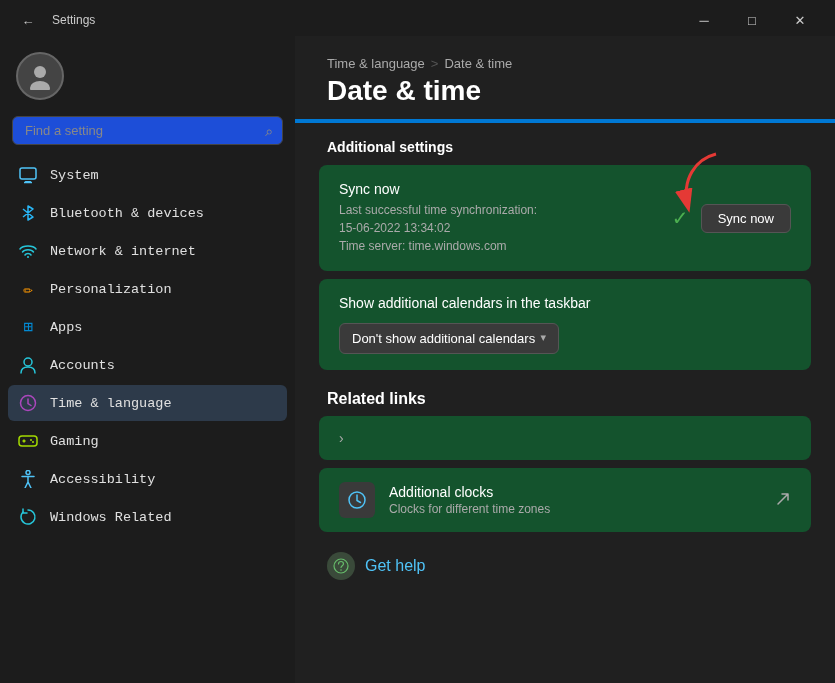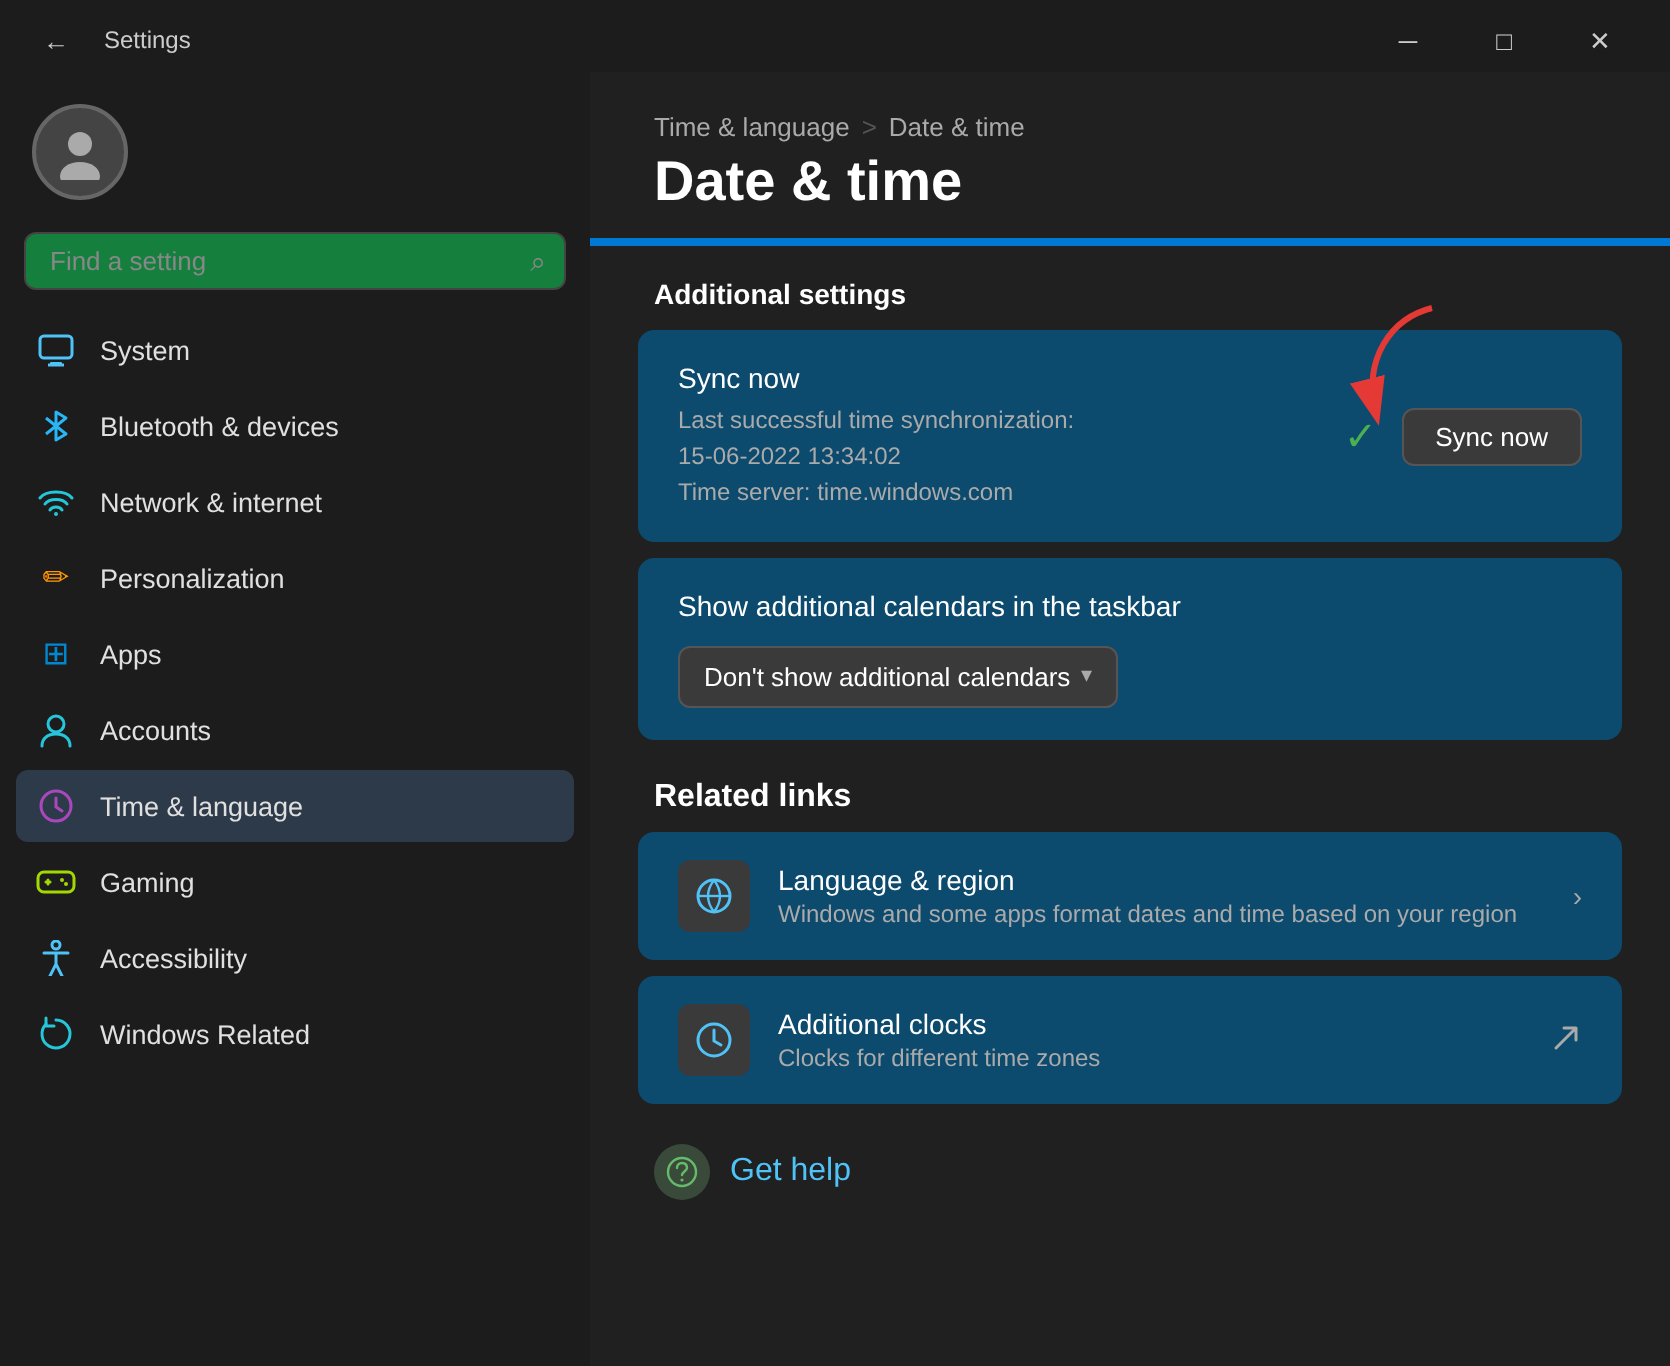--- a/index.html
+++ b/index.html
@@ -87,21 +87,21 @@
       color: #ccc;
       flex-shrink: 0;
     }
 
     .search-box {
       margin: 0 12px 8px 12px;
       position: relative;
     }
     .search-input {
       width: 100%;
-      background: #15803d;
+      background: #1d4ed8;
       border: 1px solid #444;
       border-radius: 6px;
       color: #ccc;
       font-size: 13px;
       padding: 6px 36px 6px 12px;
       outline: none;
     }
     .search-input::placeholder { color: #888; }
     .search-icon-wrap {
       position: absolute;
@@ -124,20 +124,21 @@
     .nav-item {
       display: flex;
       align-items: center;
       gap: 12px;
       padding: 8px 10px;
       border-radius: 6px;
       cursor: pointer;
       font-size: 13.5px;
       color: #e0e0e0;
       margin-bottom: 2px;
+      font-family: Liberation Mono, monospace;
     }
     .nav-item.active { background: #2d3a4a; }
     .nav-icon {
       width: 20px;
       height: 20px;
       display: flex;
       align-items: center;
       justify-content: center;
       font-size: 16px;
       flex-shrink: 0;
@@ -193,21 +194,21 @@
     .section-title {
       font-size: 14px;
       font-weight: 600;
       color: #ffffff;
       padding: 0 32px;
       margin-bottom: 10px;
     }
 
     
     .card {
-      background: #0c4a6e;
+      background: #14532d;
       border-radius: 8px;
       margin: 0 24px 8px 24px;
       padding: 16px 20px;
     }
 
     .sync-card {
       display: flex;
       align-items: center;
       justify-content: space-between;
     }
@@ -523,34 +524,20 @@
       <div class="calendars-title">Show additional calendars in the taskbar</div>
       <div class="dropdown-select">
         <span>Don't show additional calendars</span>
         <span class="dropdown-chevron">▾</span>
       </div>
     </div>
 
     <div class="related-links-title">Related links</div>
 
     <div class="card link-card">
-      <div class="link-card-left">
-        <div class="link-icon-circle">
-          <svg width="20" height="20" viewBox="0 0 20 20" fill="none">
-            <circle cx="10" cy="10" r="8" stroke="#4fc3f7" stroke-width="1.5" fill="none"></circle>
-            <path d="M10 2C10 2 7 6 7 10s3 8 3 8" stroke="#4fc3f7" stroke-width="1.2" fill="none"></path>
-            <path d="M10 2C10 2 13 6 13 10s-3 8-3 8" stroke="#4fc3f7" stroke-width="1.2" fill="none"></path>
-            <line x1="2" y1="10" x2="18" y2="10" stroke="#4fc3f7" stroke-width="1.2"></line>
-          </svg>
-        </div>
-        <div>
-          <div class="link-title">Language &amp; region</div>
-          <div class="link-subtitle">Windows and some apps format dates and time based on your region</div>
-        </div>
-      </div>
       <span class="link-arrow">›</span>
     </div>
 
     <div class="card link-card">
       <div class="link-card-left">
         <div class="link-icon-circle">
           <svg width="20" height="20" viewBox="0 0 20 20" fill="none">
             <circle cx="10" cy="10" r="8" stroke="#4fc3f7" stroke-width="1.5" fill="none"></circle>
             <path d="M10 5v5.5l3.5 2" stroke="#4fc3f7" stroke-width="1.5" stroke-linecap="round"></path>
           </svg>

